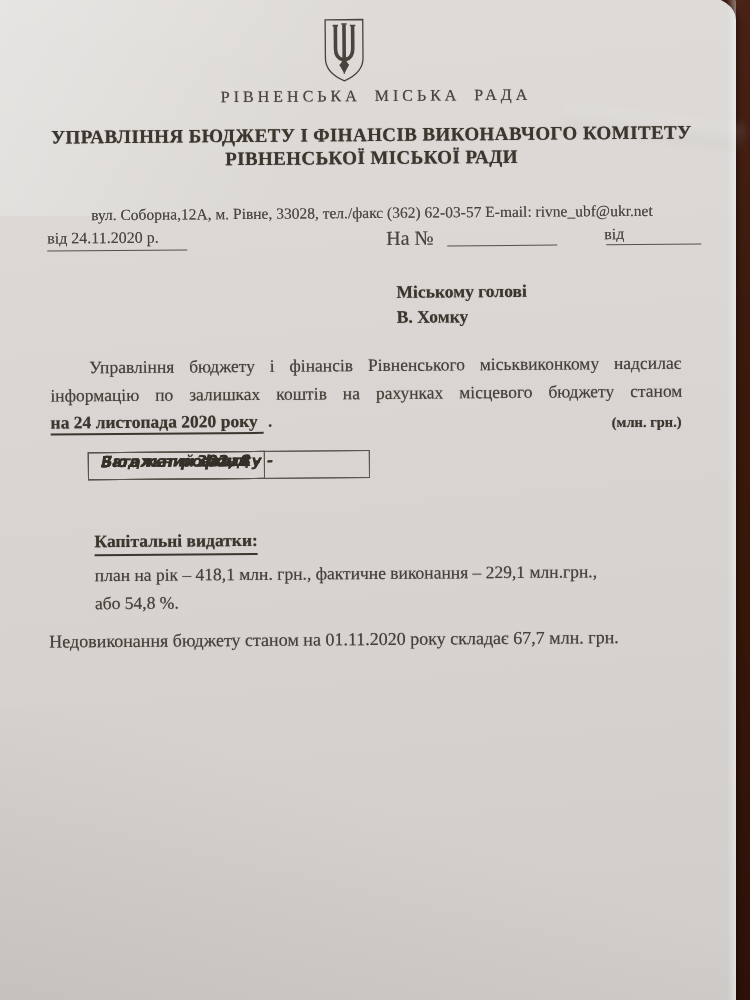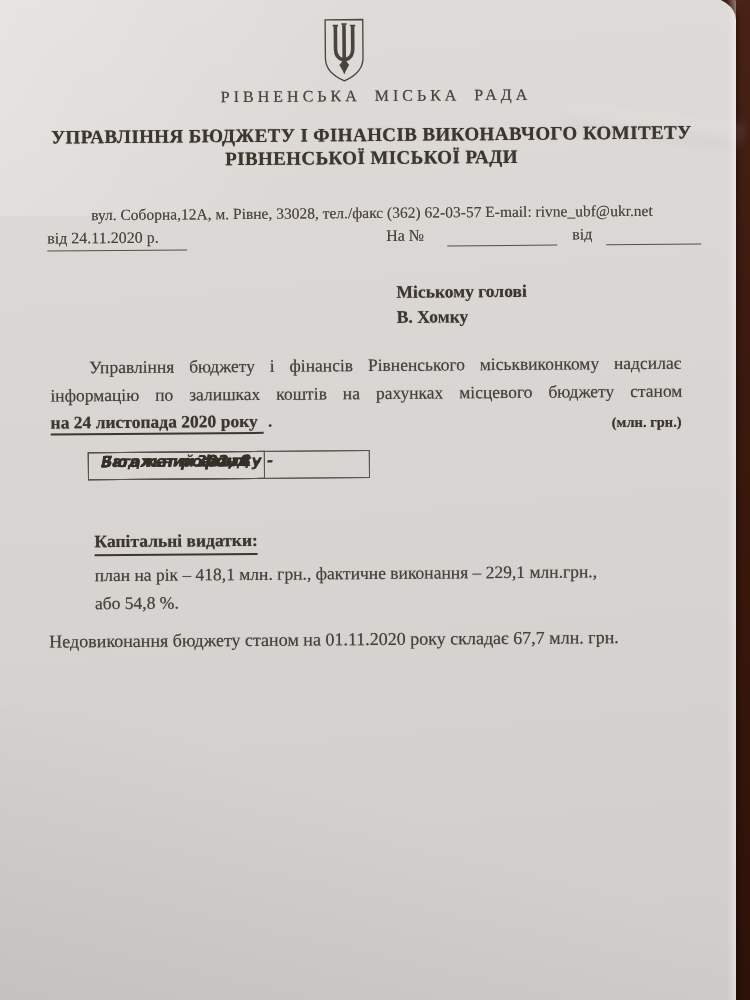--- a/index.html
+++ b/index.html
@@ -71,23 +71,23 @@
   .org-address{
     left:25px;top:208px;width:710px;text-align:center;
     font-size:15.5px;color:#4a453e;text-shadow:0 0 .6px rgba(70,64,56,.6);
   }
 
   .ref-date{
     left:55px;top:231px;font-size:16px;color:#4a453e;
     border-bottom:1.6px solid #55504a;padding:0 28px 3px 0;
     text-shadow:0 0 .6px rgba(70,64,56,.6);
   }
-  .ref-na{left:394px;top:231px;font-size:16px;color:#4a453e;text-shadow:0 0 .6px rgba(70,64,56,.6);}
+  .ref-na{left:394px;top:231px;font-size:20px;color:#4a453e;text-shadow:0 0 .6px rgba(70,64,56,.6);}
   .blank1{left:455px;top:250px;width:110px;border-bottom:1.6px solid #55504a;}
-  .ref-vid{left:580px;top:231px;font-size:16px;color:#4a453e;text-shadow:0 0 .6px rgba(70,64,56,.6);}
+  .ref-vid{left:612px;top:231px;font-size:16px;color:#4a453e;text-shadow:0 0 .6px rgba(70,64,56,.6);}
   .blank2{left:614px;top:250px;width:95px;border-bottom:1.6px solid #55504a;}
 
   .addressee{
     left:404px;top:284px;width:300px;
     font-weight:bold;font-size:17.5px;line-height:25px;color:#3b362e;
     text-shadow:0 0 .8px rgba(55,50,42,.7);
   }
   .addressee span{position:static;display:block;}
 
   .para-l1{left:96px;top:359px;width:592px;font-size:17.5px;text-align:justify;text-align-last:justify;

